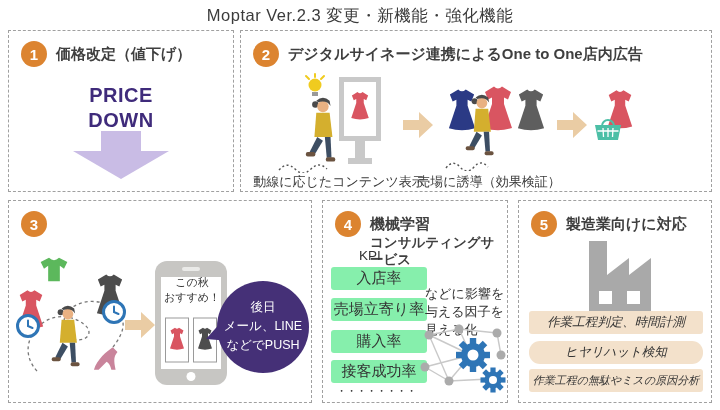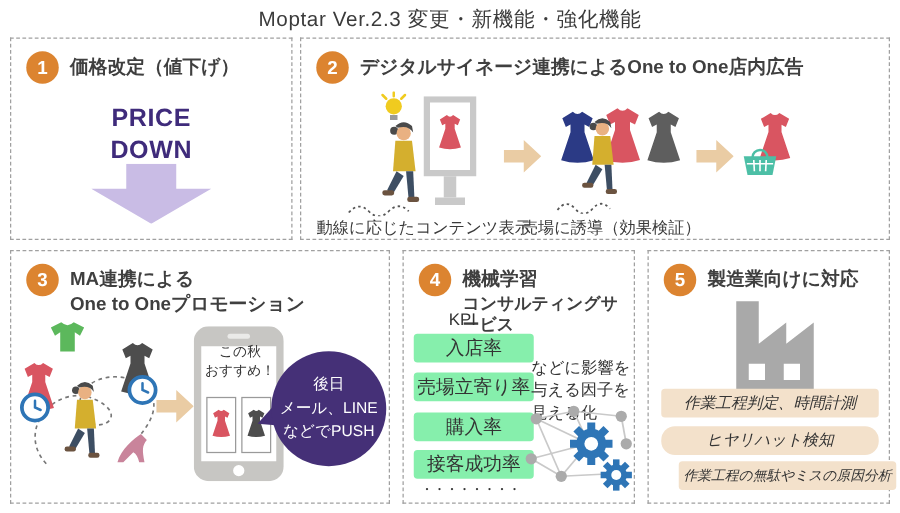--- a/index.html
+++ b/index.html
@@ -51,21 +51,21 @@
   .kpi-box{position:absolute;left:8px;width:96px;height:23px;background:#86efac;border-radius:3px;
            display:flex;align-items:center;justify-content:center;font-size:15px;color:#333;}
   .p4-kpi-0{top:66px;} .p4-kpi-1{top:97px;} .p4-kpi-2{top:129px;} .p4-kpi-3{top:159px;}
   .p4-dots{left:8px;top:184px;width:92px;text-align:center;font-size:9px;font-weight:bold;letter-spacing:1px;color:#333;}
   .p4-note{left:102px;top:84px;width:84px;font-size:13px;color:#333;line-height:1.4;}
   .p4-network{left:94px;top:118px;}
   
   .p5-factory{left:62px;top:36px;}
   .p5-item{position:absolute;left:10px;width:174px;height:23px;background:#F3E1CB;border-radius:3px;
            display:flex;align-items:center;justify-content:center;font-size:12.5px;color:#333;font-style:italic;}
-  .p5-item-0{top:110px;} .p5-item-1{top:140px;border-radius:11px;} .p5-item-2{top:168px;font-size:11px;margin-left:14px;}
+  .p5-item-0{top:110px;} .p5-item-1{top:140px;border-radius:11px;} .p5-item-2{top:168px;font-size:11px;}
 </style>
 </head>
 <body>
 
 <div class="canvas">
 
   <svg style="position:absolute;width:0;height:0" aria-hidden="true">
     <defs>
       <symbol id="sym-dress" viewBox="0 0 32 46">
         <path d="M3,7 L12,1.5 Q16,5.5 20,1.5 L29,7 L26,14.5 L22,12.5 L22,19 L10,19 L10,12.5 L6,14.5 Z M10,19 L22,19 L30,43 Q16,47.5 2,43 Z"></path>
@@ -165,24 +165,20 @@
     <svg class="abs p2-basket" width="30" height="26">
         <use href="#sym-basket" width="30" height="26"></use>
       </svg>
     <div class="step-label p2-label1">動線に応じたコンテンツ表示</div>
     <div class="step-label p2-label2">売場に誘導（効果検証）</div>
   </div>
 
   <div class="panel" id="panel3">
     <div class="panel-header">
       <div class="num-badge">3</div>
-      <div class="panel-title">
-        <div>MA連携による</div>
-        <div>One to Oneプロモーション</div>
-      </div>
     </div>
     <svg class="abs p3-path" width="128" height="112">
       <path d="M20,104 C-6,76 30,36 62,54 C88,68 56,84 48,62 C40,38 78,24 100,44 C112,55 104,70 96,80" fill="none" stroke="#777" stroke-width="1.3" stroke-dasharray="3,3"></path>
     </svg>
     <svg class="abs p3-tshirt" width="30" height="25">
         <use href="#sym-tshirt" width="30" height="25" fill="#5CB85C"></use>
       </svg>
     <svg class="abs p3-dress-red" width="28" height="40">
         <use href="#sym-dress" width="28" height="40" fill="#D95561"></use>
       </svg>

